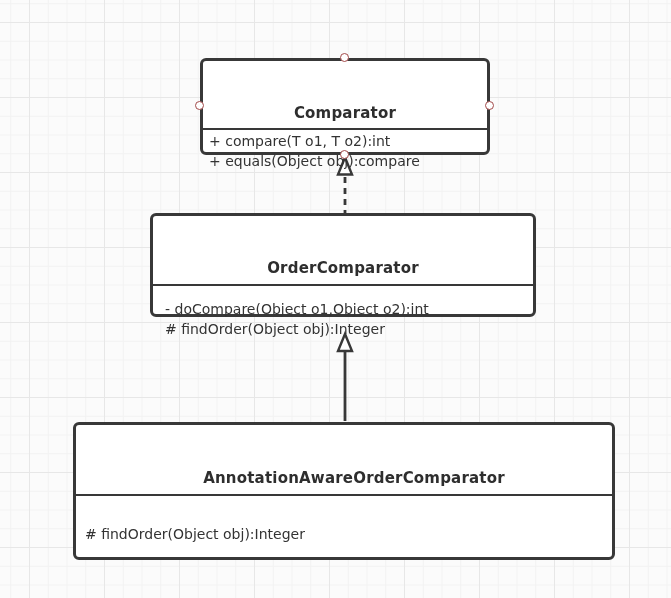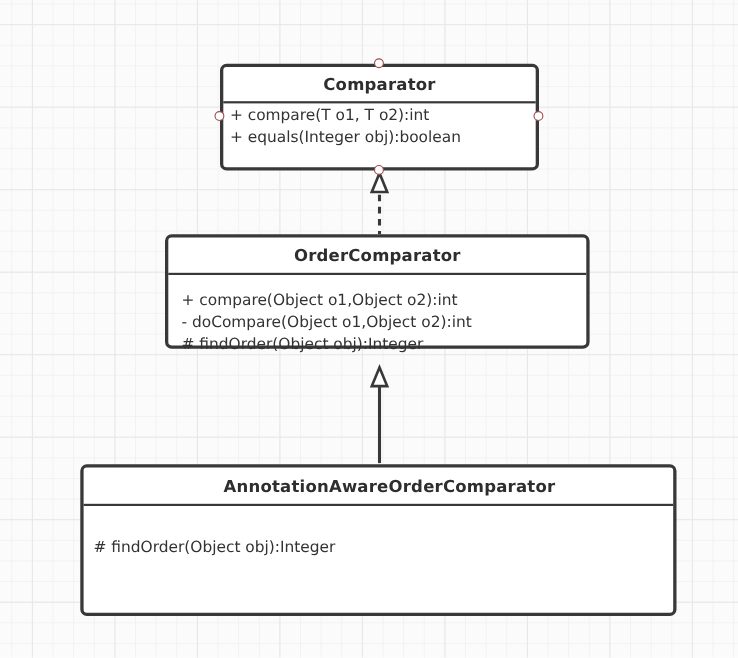--- a/index.html
+++ b/index.html
@@ -27,20 +27,21 @@
     border-radius: 6px;
     color: #333333;
   }
   .uml-title {
     display: flex; align-items: center; justify-content: center;
     font-weight: bold;
     font-size: 15px;
     color: #2e2e2e;
     border-bottom: 2px solid #383838;
     letter-spacing: 0.2px;
+    margin-top: 36px;
   }
   .uml-methods { font-size: 14px; color: #333333; }
   .method { white-space: pre; }
 
   
   #class-comparator { left: 200px; top: 58px; width: 290px; height: 97px; }
   #class-comparator .uml-title { height: 31px; }
   #class-comparator .uml-methods { padding: 1px 6px 0 6px; }
   #class-comparator .method { line-height: 20px; }
 
@@ -90,28 +91,27 @@
     <g>
       <line x1="345" y1="351" x2="345" y2="421" stroke="#383838" stroke-width="2.8"></line>
       <polygon points="345,334 338,351 352,351" fill="#ffffff" stroke="#383838" stroke-width="2.4" stroke-linejoin="miter"></polygon>
     </g>
   </svg>
 
   <div class="uml-class" id="class-comparator">
     <div class="uml-title">Comparator</div>
     <div class="uml-methods">
       <div class="method">+ compare(T o1, T o2):int</div>
-      <div class="method">+ equals(Integer obj):boolean</div>
+      <div class="method">+ equals(Object obj):compare</div>
     </div>
   </div>
 
   <div class="uml-class" id="class-ordercomparator">
     <div class="uml-title">OrderComparator</div>
     <div class="uml-methods">
-      <div class="method">+ compare(Object o1,Object o2):int</div>
       <div class="method">- doCompare(Object o1,Object o2):int</div>
       <div class="method"># findOrder(Object obj):Integer</div>
     </div>
   </div>
 
   <div class="uml-class" id="class-annotationaware">
     <div class="uml-title">AnnotationAwareOrderComparator</div>
     <div class="uml-methods">
       <div class="method"># findOrder(Object obj):Integer</div>
     </div>

